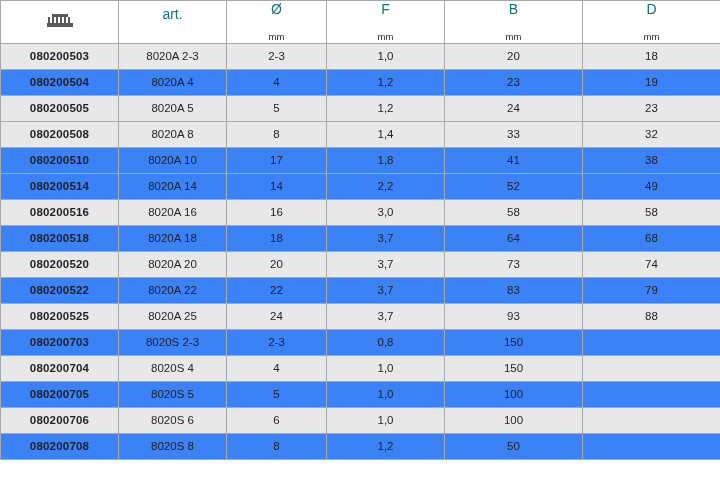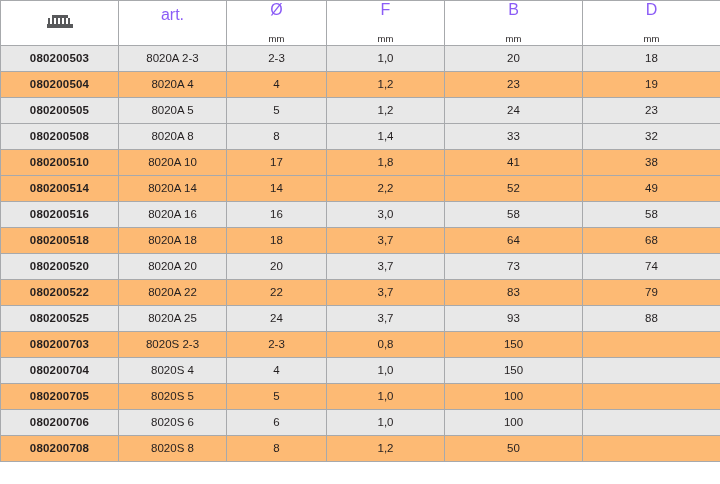--- a/index.html
+++ b/index.html
@@ -35,22 +35,22 @@
     font-size: 11.5px;
     line-height: 1.15;
   }
   thead th {
     height: 34px;
     background: #ffffff;
     font-weight: normal;
   }
   .hdr-main {
     display: block;
-    font-size: 16px;
-    color: #8b5cf6;
+    font-size: 14px;
+    color: #0f766e;
   }
   .hdr-sub {
     display: block;
     font-size: 9.5px;
     color: #231f20;
     margin-top: 15px;
   }
   .hdr-icon {
     display: inline-block;
     width: 26px;
@@ -79,21 +79,21 @@
   .hdr-icon .cap {
     position: absolute;
     left: 5px;
     right: 5px;
     top: 0;
     height: 3px;
     background: #58595b;
   }
   tbody tr { height: 26px; }
   tbody tr.odd td { background: #e8e8e8; }
-  tbody tr.even td { background: #fdba74; text-align: center; }
+  tbody tr.even td { background: #3b82f6; text-align: center; }
   td.code {
     font-weight: bold;
     font-size: 12px;
     letter-spacing: 0.2px;
   }
   td.art { font-size: 12px; }
   td.num { font-size: 12px; }
 </style>
 </head>
 <body>

